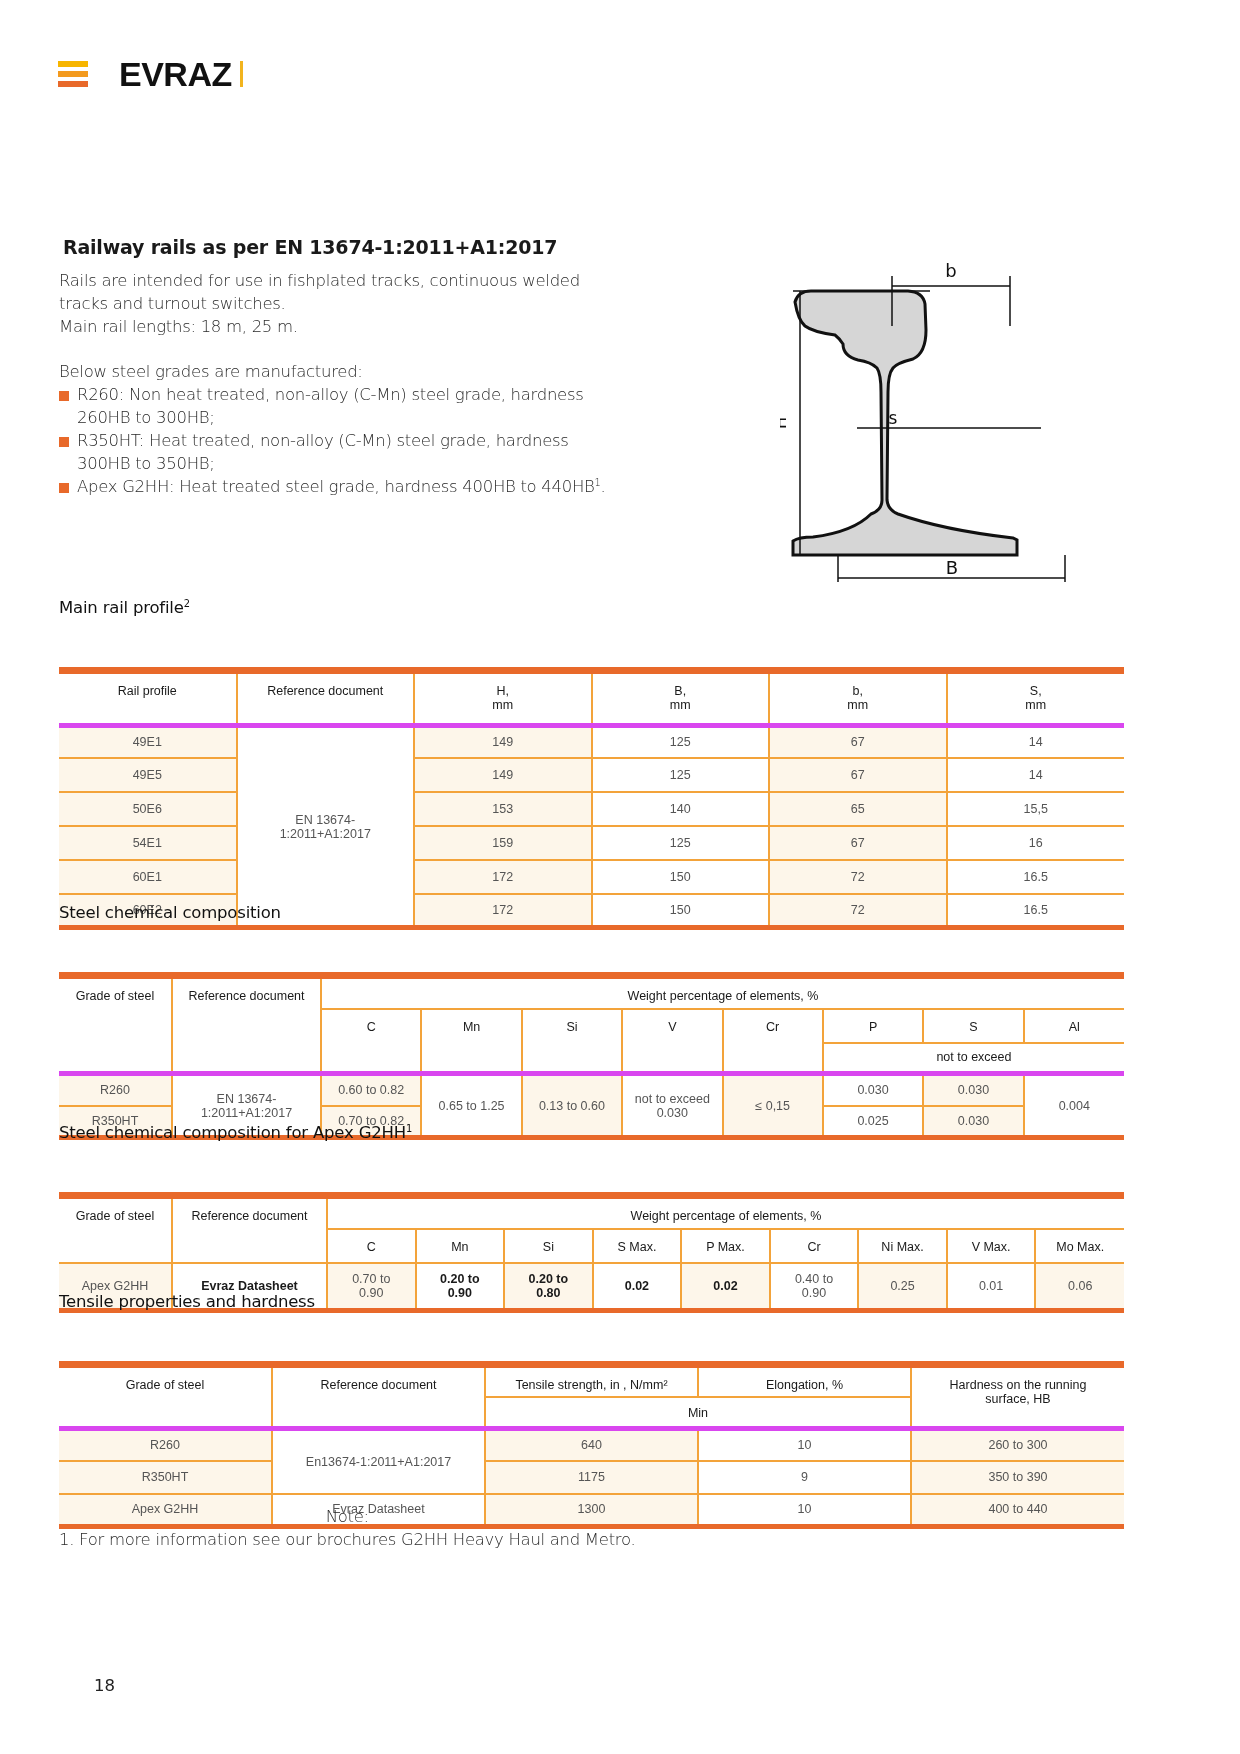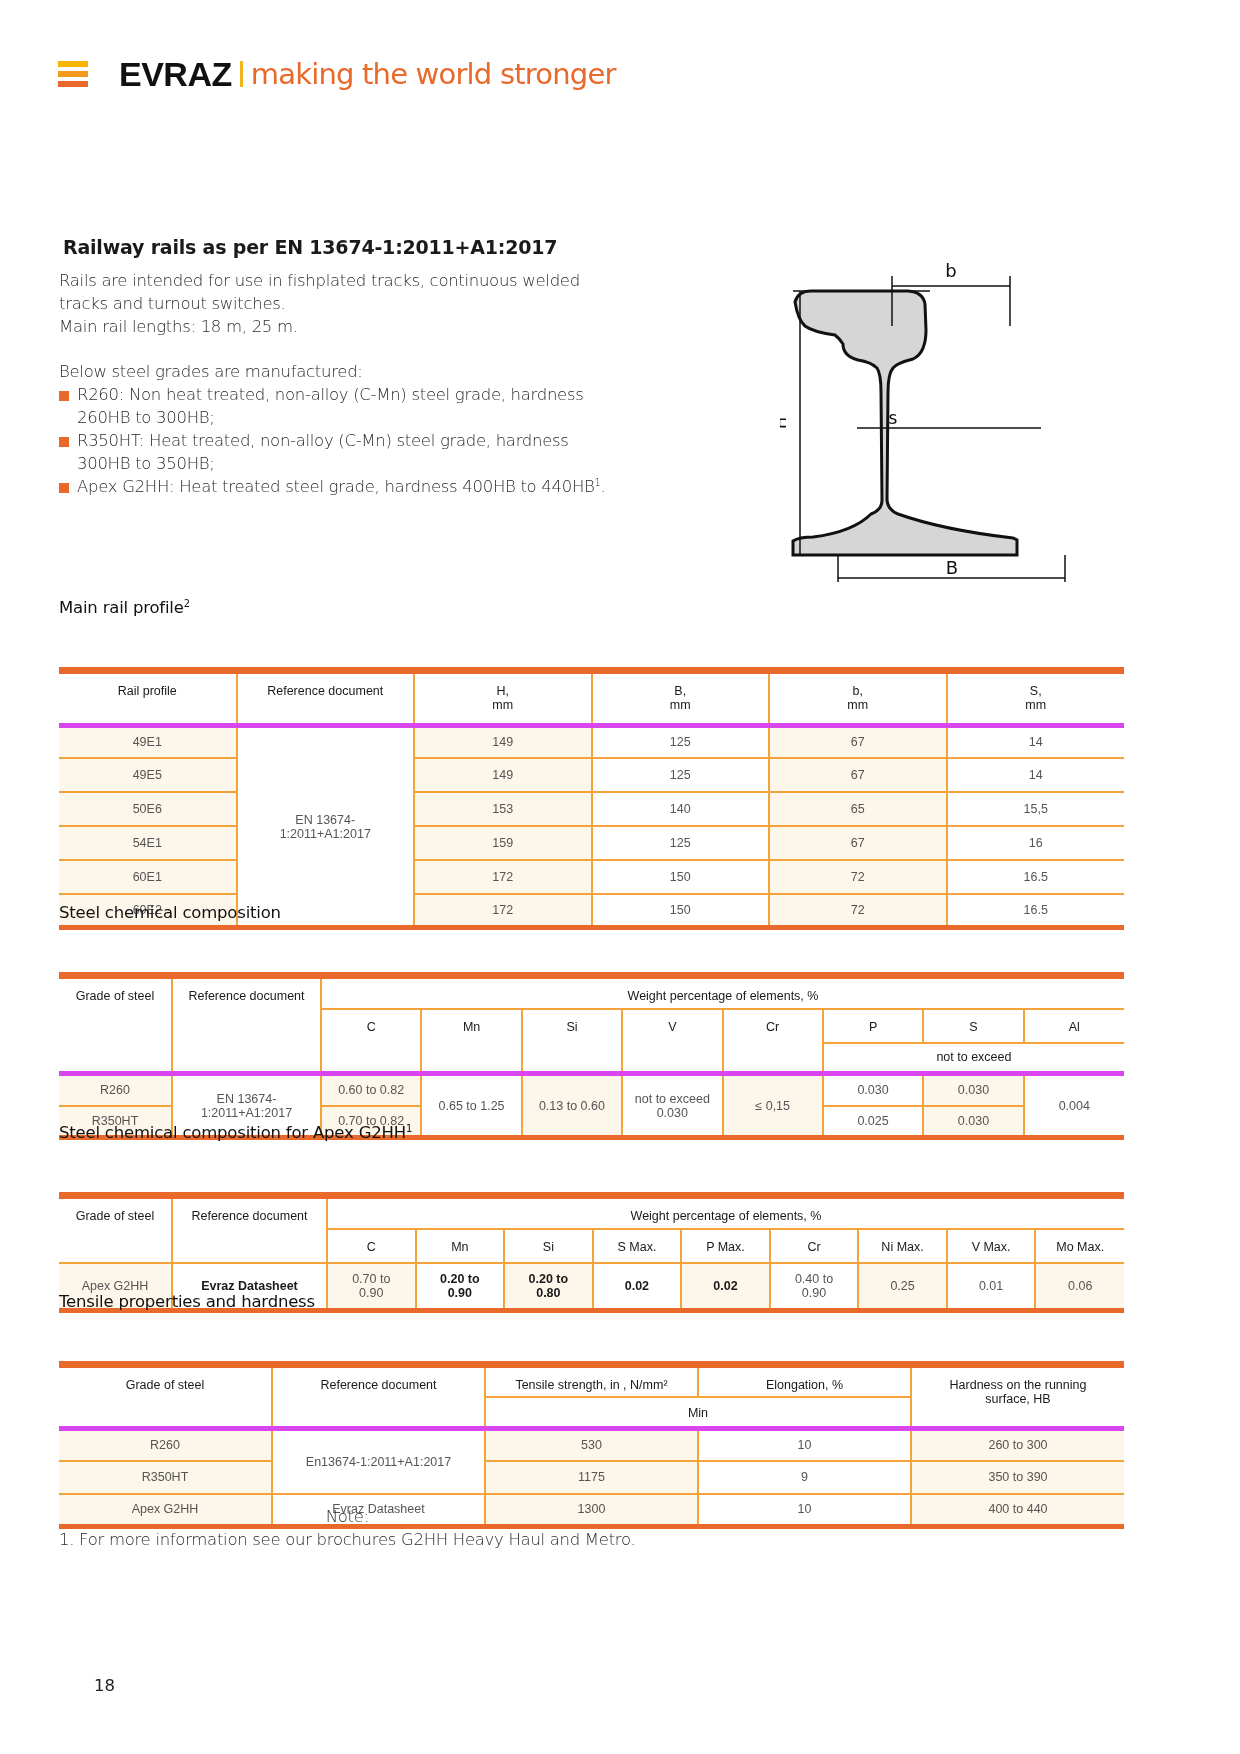--- a/index.html
+++ b/index.html
@@ -53,21 +53,20 @@
 <body>
 
 <div class="abs logo">
   <div class="logo-bars">
       <span class="b1"></span>
       <span class="b2"></span>
       <span class="b3"></span>
     </div>
   <span class="logo-word">EVRAZ</span>
   <span class="logo-sep"></span>
-  <span class="logo-slogan">making the world stronger</span>
 </div>
 
 <h1 class="abs title">Railway rails as per EN 13674-1:2011+A1:2017</h1>
 <div class="abs intro">
   <p>Rails are intended for use in fishplated tracks, continuous welded tracks and turnout switches.</p>
   <p>Main rail lengths: 18 m, 25 m.</p>
   <div class="gap"></div>
   <p>Below steel grades are manufactured:</p>
   <ul class="bullets">
     <li><span class="sq"></span><span>R260: Non heat treated, non-alloy (C-Mn) steel grade, hardness 260HB to 300HB;</span></li>
@@ -291,21 +290,21 @@
     <th class="vl">Elongation, %</th>
     <th rowspan="2" class="vl" style="white-space:pre-line;">Hardness on the running
 surface, HB</th>
   </tr>
   <tr class="hl" style="height:32px;">
     <th colspan="2" class="vl" style="padding-top:8px;">Min</th>
   </tr>
   <tr class="midbar" style="height:32px;">
     <td class="cream">R260</td>
     <td class="vl" rowspan="2">En13674-1:2011+A1:2017</td>
-    <td class="vl cream">530</td>
+    <td class="vl cream">640</td>
     <td class="vl">10</td>
     <td class="vl cream">260 to 300</td>
   </tr>
   <tr class="hl" style="height:33px;">
     <td class="cream">R350HT</td>
     <td class="vl cream">1175</td>
     <td class="vl">9</td>
     <td class="vl cream">350 to 390</td>
   </tr>
   <tr class="hl botbar" style="height:33px;">

